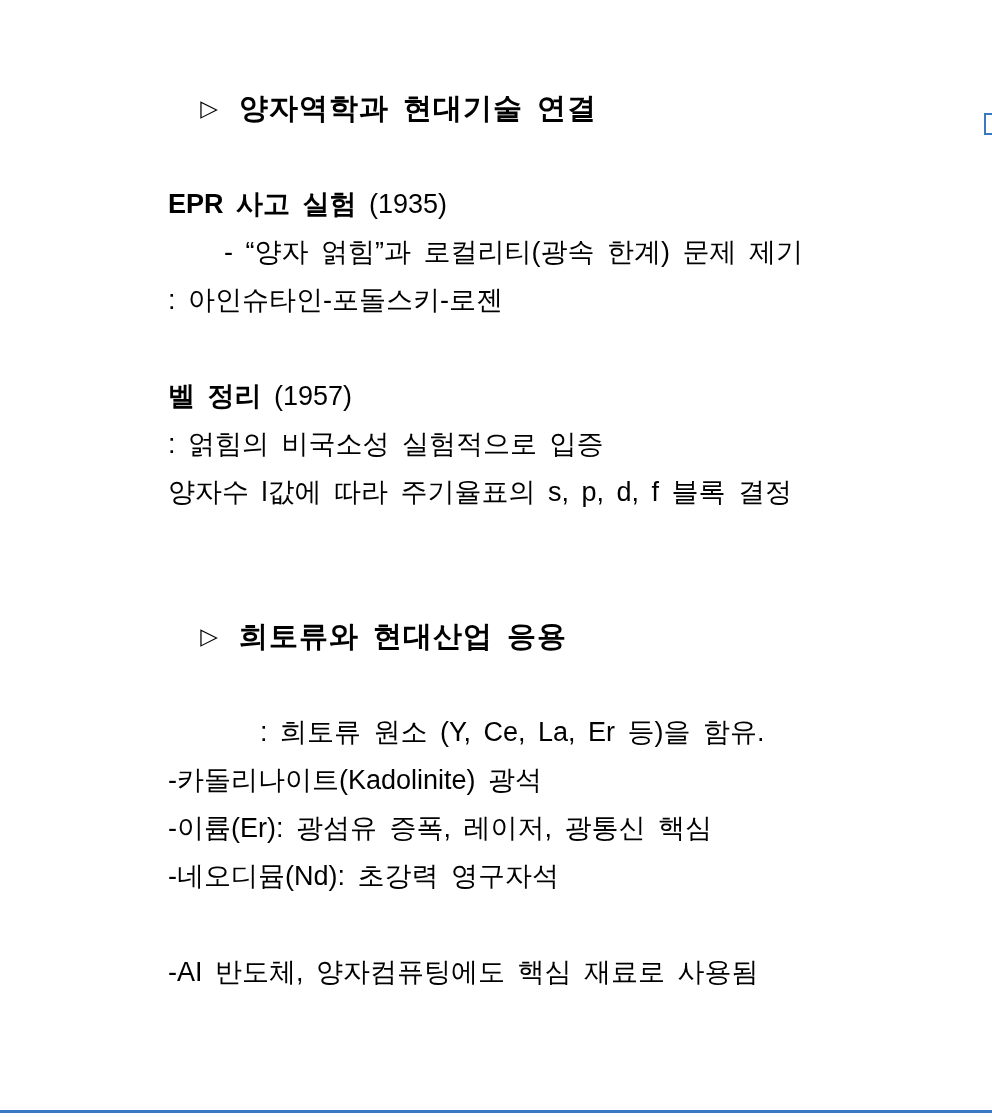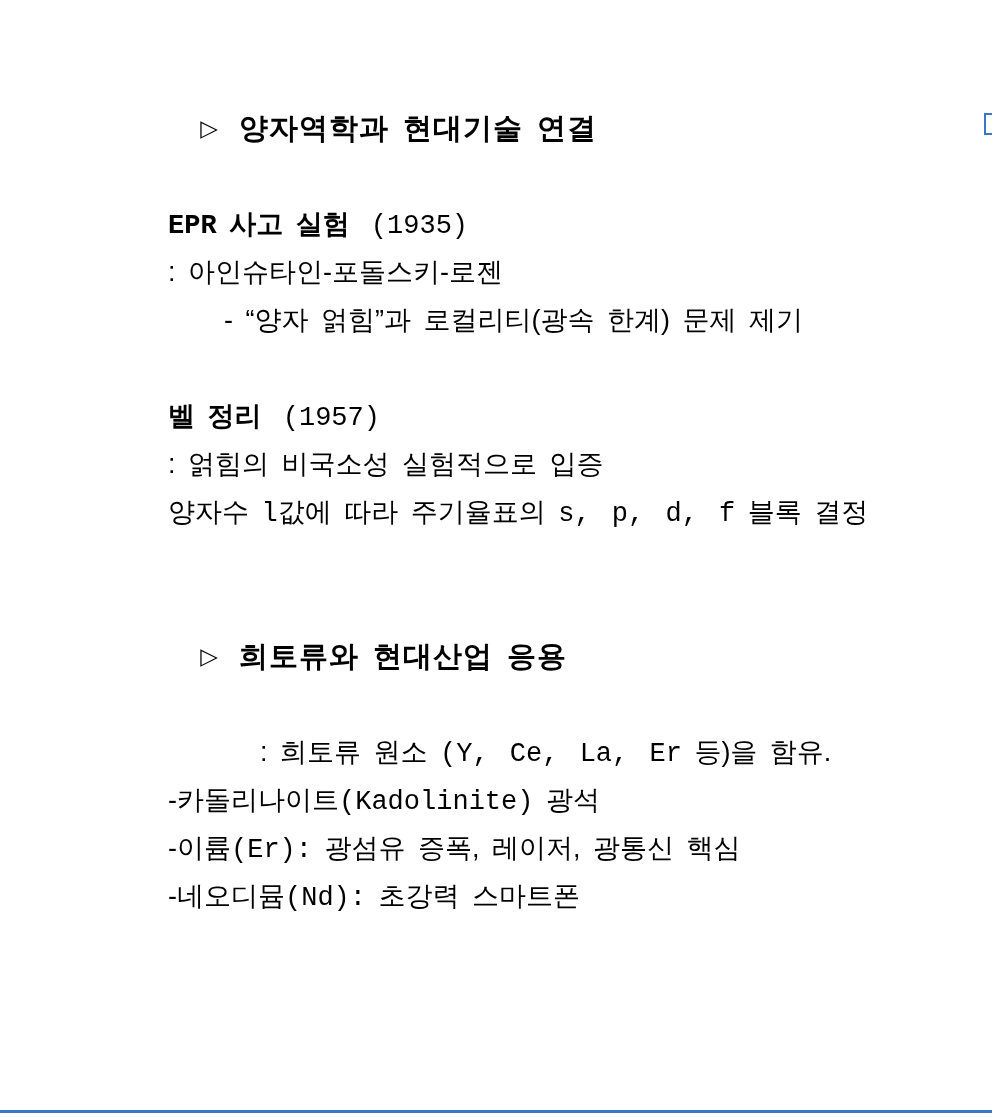--- a/index.html
+++ b/index.html
@@ -10,21 +10,21 @@
   body {
     width: 992px;
     height: 1117px;
     position: relative;
     overflow: hidden;
     font-family: "Liberation Sans", "DejaVu Sans", sans-serif;
     color: #000000;
   }
   .doc {
     position: absolute;
-    top: 56px;
+    top: 36px;
     left: 118px;
     right: 20px;
     font-size: 27px;
     line-height: 48px;
     word-spacing: 5px;
   }
   .line {
     height: 48px;
     white-space: pre;
   }
@@ -36,21 +36,21 @@
   }
   .heading .marker {
     font-weight: 400;
     font-size: 23px;
     margin-left: 26px;
     margin-right: 20px;
     position: relative;
     top: -2px;
   }
   .b { font-weight: bold; }
-  .latin { font-family: Liberation Mono, monospace; }
+  .latin { font-family: Liberation Sans, sans-serif; }
   .indent1 { padding-left: 56px; }
   .indent2 { padding-left: 92px; }
   .bottom-rule {
     position: absolute;
     left: 0;
     top: 1110px;
     width: 100%;
     height: 3px;
     background: #3b78c3;
   }
@@ -74,26 +74,26 @@
   <div class="line heading">
     <span class="marker">▷</span><span>양자역학과 현대기술 연결</span>
   </div>
 
   <div class="line blank"></div>
 
   <div class="line">
     <span class="latin b">EPR</span><span class="b"> 사고 실험</span><span class="latin"> (1935)</span>
   </div>
 
+  <div class="line indent1">
+    <span>- “양자 얽힘”과 로컬리티(광속 한계) 문제 제기</span>
+  </div>
+
   <div class="line">
     <span>: 아인슈타인-포돌스키-로젠</span>
-  </div>
-
-  <div class="line indent1">
-    <span>- “양자 얽힘”과 로컬리티(광속 한계) 문제 제기</span>
   </div>
 
   <div class="line blank"></div>
 
   <div class="line">
     <span class="b">벨 정리</span><span class="latin"> (1957)</span>
   </div>
 
   <div class="line">
     <span>: 얽힘의 비국소성 실험적으로 입증</span>
@@ -119,23 +119,26 @@
 
   <div class="line">
     <span>-카돌리나이트</span><span class="latin">(Kadolinite)</span><span> 광석</span>
   </div>
 
   <div class="line">
     <span>-이륨</span><span class="latin">(Er):</span><span> 광섬유 증폭, 레이저, 광통신 핵심</span>
   </div>
 
   <div class="line">
-    <span>-네오디뮴</span><span class="latin">(Nd):</span><span> 초강력 스마트폰</span>
+    <span>-네오디뮴</span><span class="latin">(Nd):</span><span> 초강력 영구자석</span>
   </div>
 
 
   <div class="line blank"></div>
 
+  <div class="line">
+    <span>-</span><span class="latin">AI</span><span> 반도체, 양자컴퓨팅에도 핵심 재료로 사용됨</span>
+  </div>
 
 </div>
 
 <div class="margin-marker"></div>
 <div class="bottom-rule"></div>
 
 </body></html>

